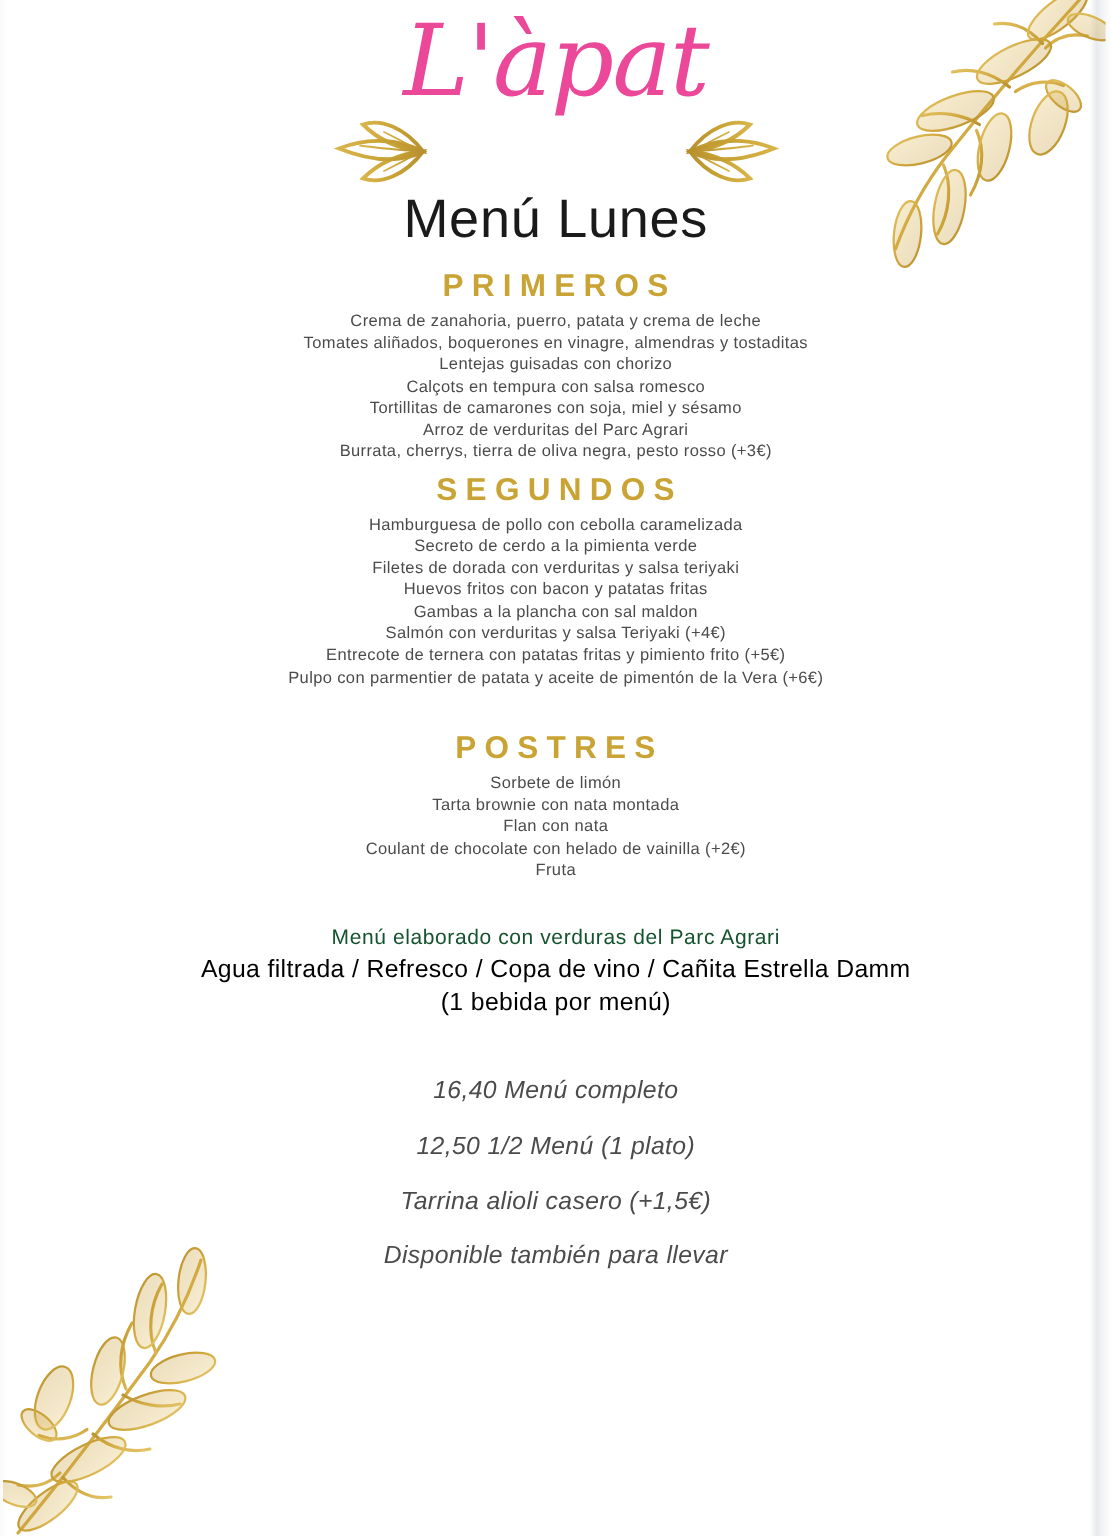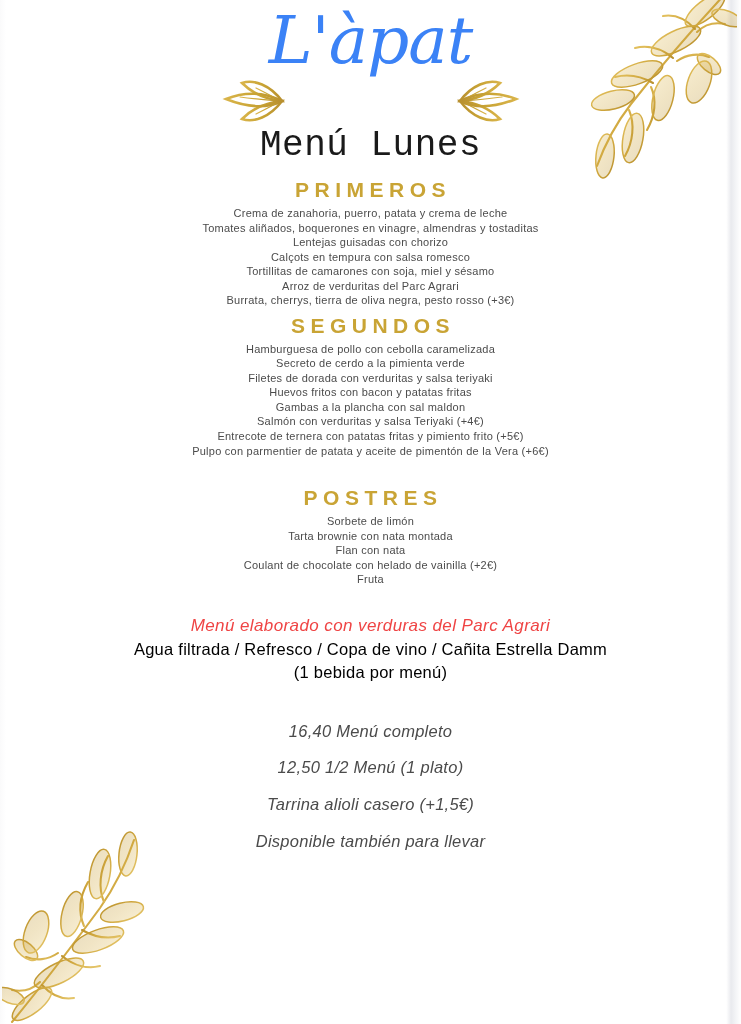--- a/index.html
+++ b/index.html
@@ -64,33 +64,33 @@
     padding-top: 2px;
     text-align: center;
     z-index: 3;
   }
   .logo-script {
     font-family: "DejaVu Serif", serif;
     font-style: italic;
     font-weight: 400;
     font-size: 66px;
     line-height: 1.05;
-    color: #3b82f6;
+    color: #ec4899;
     letter-spacing: -1px;
     margin: 0;
     padding-top: 4px;
   }
   .arrow-divider {
     display: block;
     margin: 2px auto 0;
     width: 310px;
     height: 46px;
   }
   .menu-day {
-    font-family: Liberation Mono, monospace;
+    font-family: Liberation Sans, sans-serif;
     font-size: 36px;
     font-weight: 400;
     color: #1a1a1a;
     margin: 0;
     padding: 2px 0 6px;
     letter-spacing: 0.5px;
   }
 
   
   .content {
@@ -133,26 +133,25 @@
     font-style: italic;
     font-weight: 700;
     font-size: 16px;
     color: #1f1f1f;
     letter-spacing: 0.1px;
     line-height: 1.45;
     margin: 0;
   }
   .green-line {
     font-family: "Liberation Sans", sans-serif;
-    font-size: 17px;
-    color: #ef4444;
+    font-size: 14px;
+    color: #14532d;
     letter-spacing: 0.4px;
     margin: 0;
     line-height: 1.5;
-    font-style: italic;
   }
   .info {
     font-family: "Liberation Sans", sans-serif;
     font-size: 16.5px;
     color: #000000;
     letter-spacing: 0.25px;
     line-height: 1.38;
     margin: 0;
     white-space: nowrap;
   }

